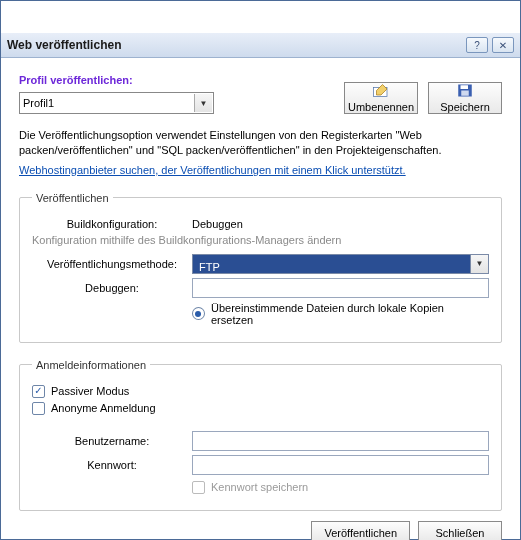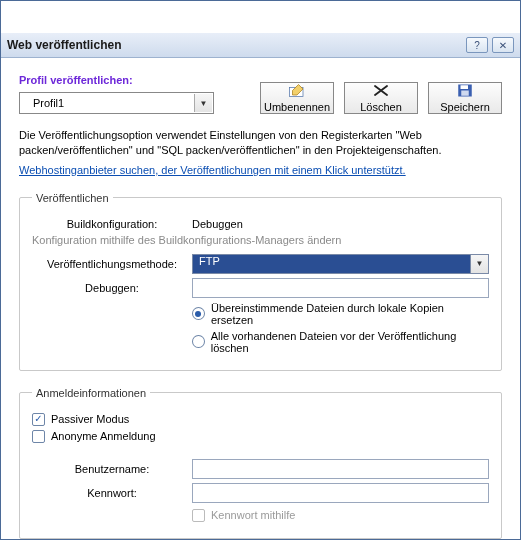--- a/index.html
+++ b/index.html
@@ -52,21 +52,21 @@
     font-weight: bold;
     color: #6d28d9;
   }
   .profile-row { display:flex; align-items:flex-end; gap:10px; margin-bottom:10px;}
   .profile-select {
     width: 195px;
     height: 22px;
     border: 1px solid #888;
     background:#fff;
     display:flex;align-items:center;
-    padding:0 13px;
+    padding:0 3px;
     position:relative;
   }
   .profile-select .arrow {
     position:absolute;right:1px;top:1px;bottom:1px;width:18px;
     border-left:1px solid #aaa;
     background:linear-gradient(#f6f6f6,#e4e4e4);
     display:flex;align-items:center;justify-content:center;
     font-size:8px;color:#333;
   }
   .big-btn {
@@ -92,21 +92,21 @@
     padding: 0 4px;
     color:#333;
   }
   .form-row { display:flex; align-items:center; margin:4px 0; }
   .form-label { width: 160px; text-align: center; }
   .muted { color:#8a8a8a; }
   .combo {
     flex:1;
     height:20px;
     border:1px solid #7a8aa7;
-    display:flex;align-items:flex-start;
+    display:flex;align-items:flex-end;
     background:#2a4e93;
     color:#fff;
     padding:0 6px;
     position:relative;
   }
   .combo .arrow {
     position:absolute;right:0;top:0;bottom:0;width:18px;
     border-left:1px solid #7a8aa7;
     background:linear-gradient(#f6f6f6,#e4e4e4);
     display:flex;align-items:center;justify-content:center;
@@ -155,26 +155,20 @@
       <div style="flex:1"></div>
       <div class="big-btn">
         <svg viewBox="0 0 24 20">
             <rect x="2" y="6" width="18" height="12" fill="#fff" stroke="#5577aa"></rect>
             <path d="M14 2 L20 8 L12 16 L6 16 L6 10 Z" fill="#f2d06b" stroke="#a97f1f"></path>
           </svg>
         <span>Umbenennen</span>
       </div>
       <div class="big-btn">
         <svg viewBox="0 0 24 20">
-            <path d="M4 4 L20 16 M20 4 L4 16" stroke="#222" stroke-width="2.5" fill="none" stroke-linecap="round"></path>
-          </svg>
-        <span>Löschen</span>
-      </div>
-      <div class="big-btn">
-        <svg viewBox="0 0 24 20">
             <rect x="3" y="2" width="18" height="16" fill="#3a5fb0"></rect>
             <rect x="6" y="3" width="10" height="5" fill="#fff"></rect>
             <rect x="7" y="10" width="10" height="7" fill="#cfd9ef"></rect>
           </svg>
         <span>Speichern</span>
       </div>
     </div>
 
     <div class="desc">Die Veröffentlichungsoption verwendet Einstellungen von den Registerkarten "Web packen/veröffentlichen" und "SQL packen/veröffentlichen" in den Projekteigenschaften.</div>
     <a class="link">Webhostinganbieter suchen, der Veröffentlichungen mit einem Klick unterstützt.</a>
@@ -200,24 +194,20 @@
         <span class="form-label">Debuggen:</span>
         <input class="textbox" type="text" value="" style="">
       </div>
 
       <div class="radio-row indent">
         <span class="radio">
             <span class="dot"></span>
           </span>
         <span>Übereinstimmende Dateien durch lokale Kopien ersetzen</span>
       </div>
-      <div class="radio-row indent">
-        <span class="radio"></span>
-        <span>Alle vorhandenen Dateien vor der Veröffentlichung löschen</span>
-      </div>
     </fieldset>
 
     <fieldset>
       <legend>Anmeldeinformationen</legend>
 
       <div class="check-row">
         <span class="check">
             <span class="mark">✓</span>
           </span>
         <span>Passiver Modus</span>
@@ -232,21 +222,21 @@
       <div class="form-row">
         <span class="form-label">Benutzername:</span>
         <input class="textbox" type="text" value="" style="">
       </div>
       <div class="form-row">
         <span class="form-label">Kennwort:</span>
         <input class="textbox" type="password" value="" style="">
       </div>
       <div class="check-row indent" style="margin-top:6px">
         <span class="check" style="border-color:#bbb"></span>
-        <span class="disabled-text">Kennwort mithilfe</span>
+        <span class="disabled-text">Kennwort speichern</span>
       </div>
     </fieldset>
 
     <div class="bottom-bar">
       <div class="btn">
           <span>Veröffentlichen</span>
         </div>
       <div class="btn">
           <span>Schließen</span>
         </div>

